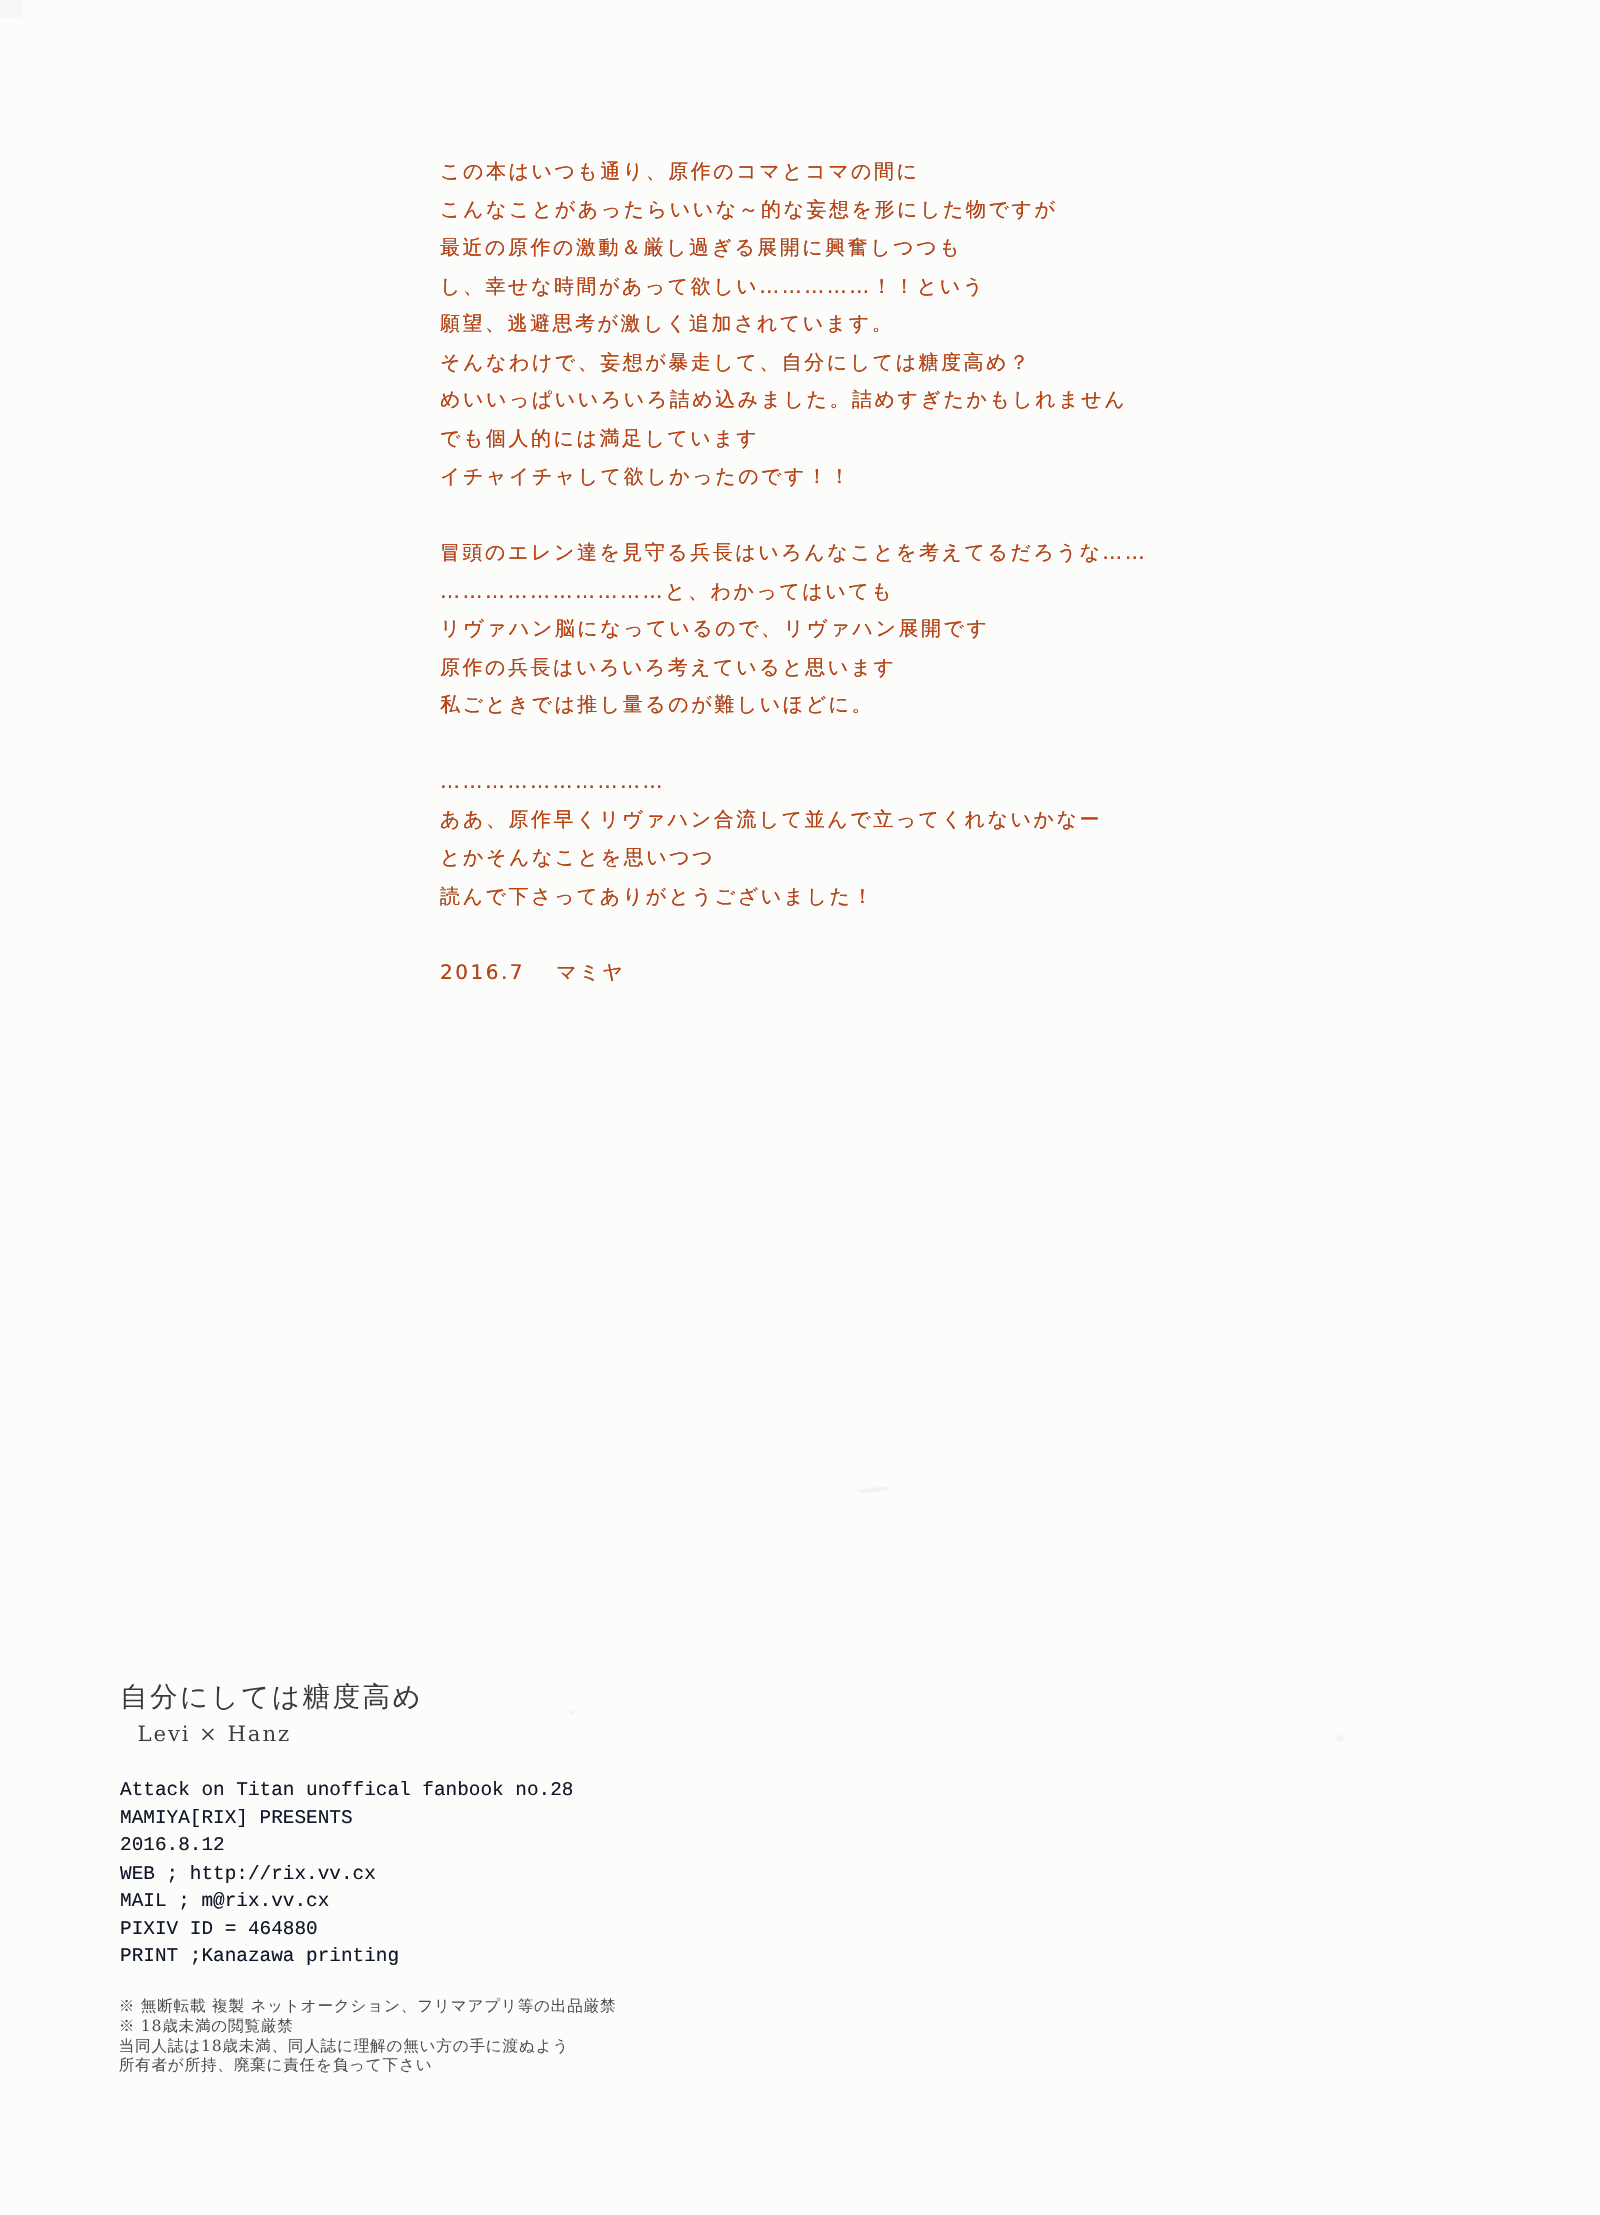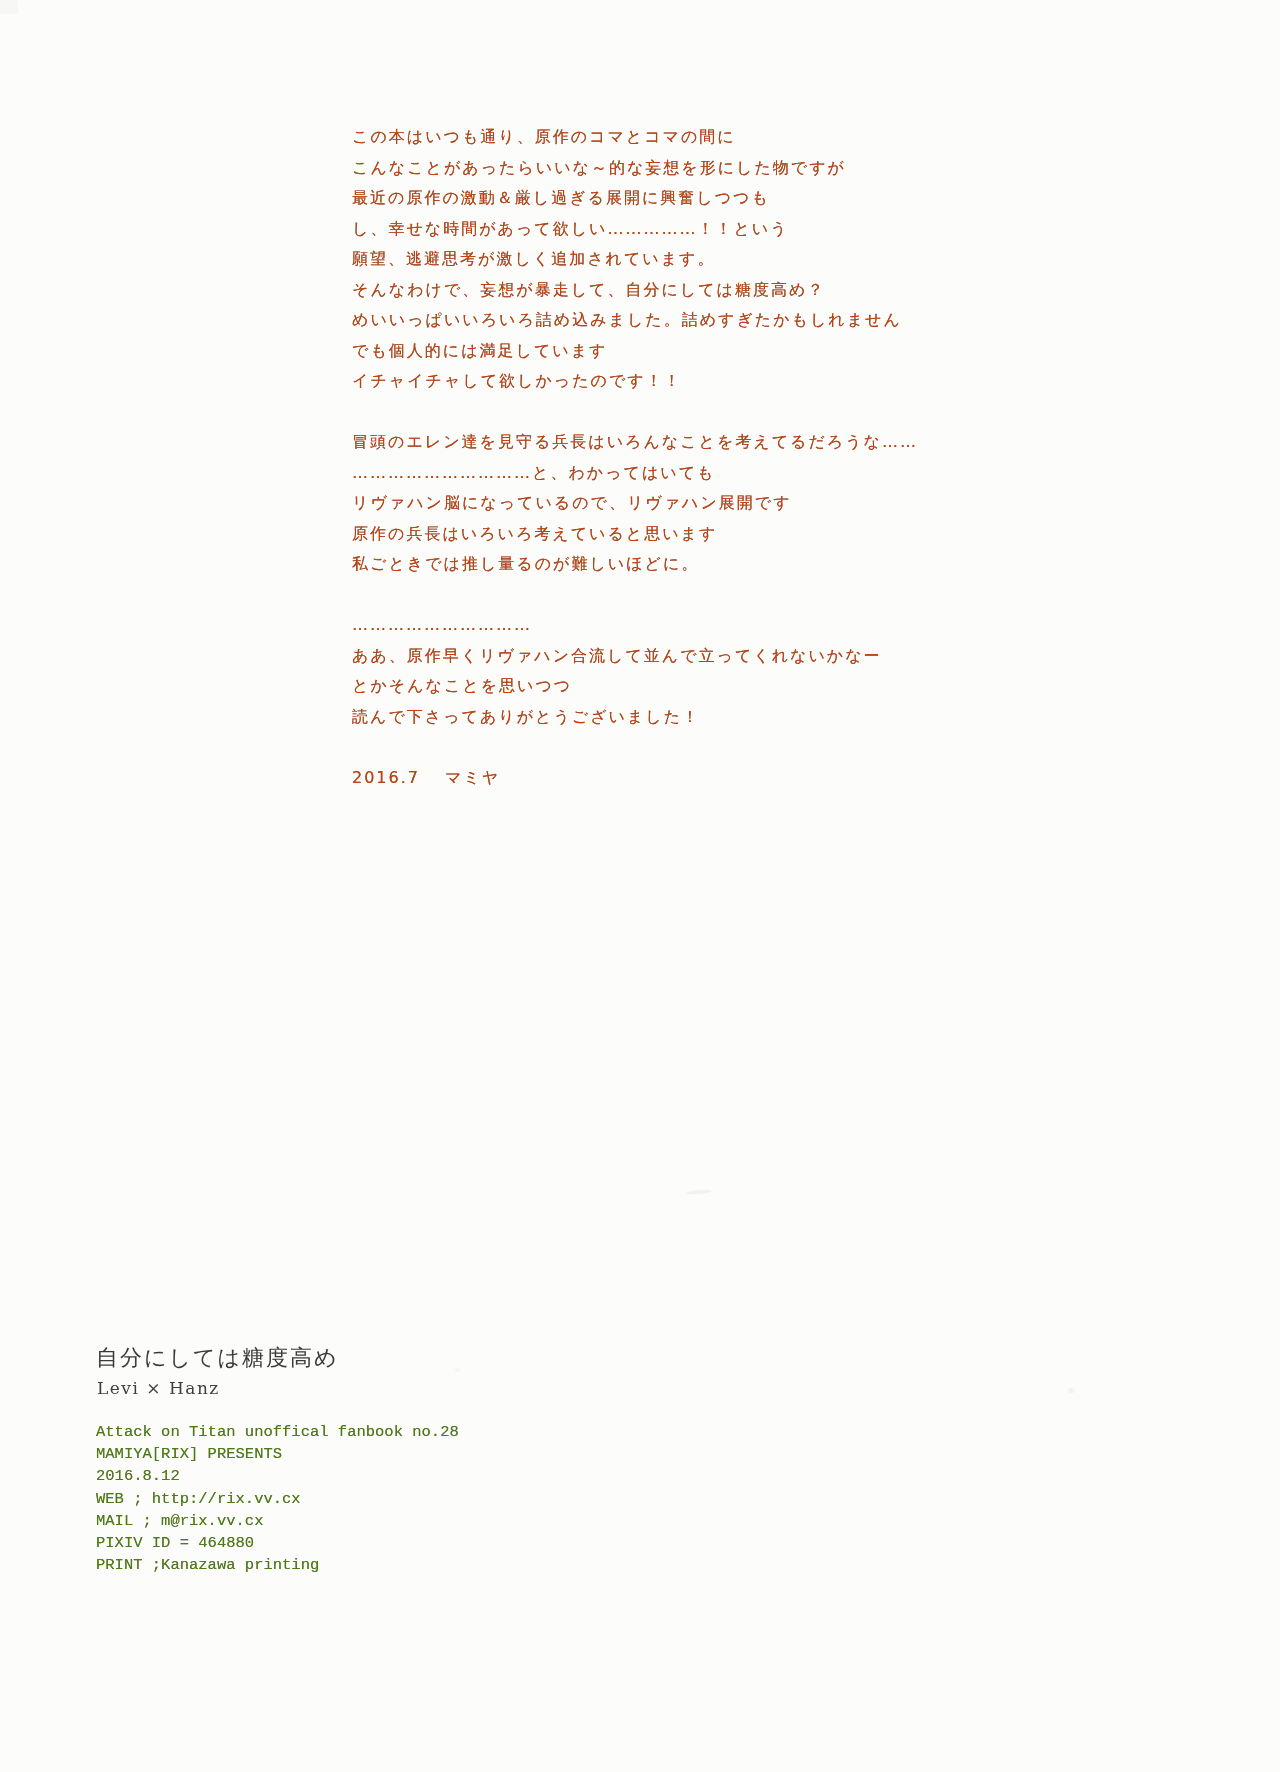--- a/index.html
+++ b/index.html
@@ -39,37 +39,37 @@
     left: 96px;
     top: 1343px;
     font-family: "DejaVu Serif", "Liberation Serif", serif;
     font-size: 22px;
     letter-spacing: 2px;
     color: #3a3a3a;
     white-space: pre;
   }
   .colophon-pairing {
     position: absolute;
-    left: 97px;
+    left: 110px;
     top: 1378px;
     font-family: "DejaVu Serif", "Liberation Serif", serif;
     font-size: 17px;
     letter-spacing: 1.5px;
     color: #3f3f3f;
     white-space: pre;
   }
   .colophon-info {
     position: absolute;
     left: 96px;
     top: 1421px;
     font-family: "Liberation Mono", "DejaVu Sans Mono", monospace;
     font-size: 15.5px;
     line-height: 22.2px;
     letter-spacing: 0px;
-    color: #4d7c0f;
+    color: #0f172a;
     white-space: pre-line;
     text-shadow: 0 0 0.3px rgba(40,40,40,0.5);
   }
   .colophon-disclaimer {
     position: absolute;
     left: 95px;
     top: 1597px;
     font-family: "DejaVu Serif", "Liberation Serif", serif;
     font-size: 12.5px;
     line-height: 15.8px;
@@ -122,19 +122,23 @@
   <div class="colophon-pairing">Levi × Hanz</div>
 
   <div class="colophon-info">Attack on Titan unoffical fanbook no.28
 MAMIYA[RIX] PRESENTS
 2016.8.12
 WEB ; http://rix.vv.cx
 MAIL ; m@rix.vv.cx
 PIXIV ID = 464880
 PRINT ;Kanazawa printing</div>
 
+  <div class="colophon-disclaimer">※ 無断転載 複製 ネットオークション、フリマアプリ等の出品厳禁
+※ 18歳未満の閲覧厳禁
+当同人誌は18歳未満、同人誌に理解の無い方の手に渡ぬよう
+所有者が所持、廃棄に責任を負って下さい</div>
 
   <div class="artifact a1"></div>
   <div class="artifact a2"></div>
   <div class="artifact a3"></div>
   <div class="artifact a4"></div>
 
 </div>
 
 </body></html>

